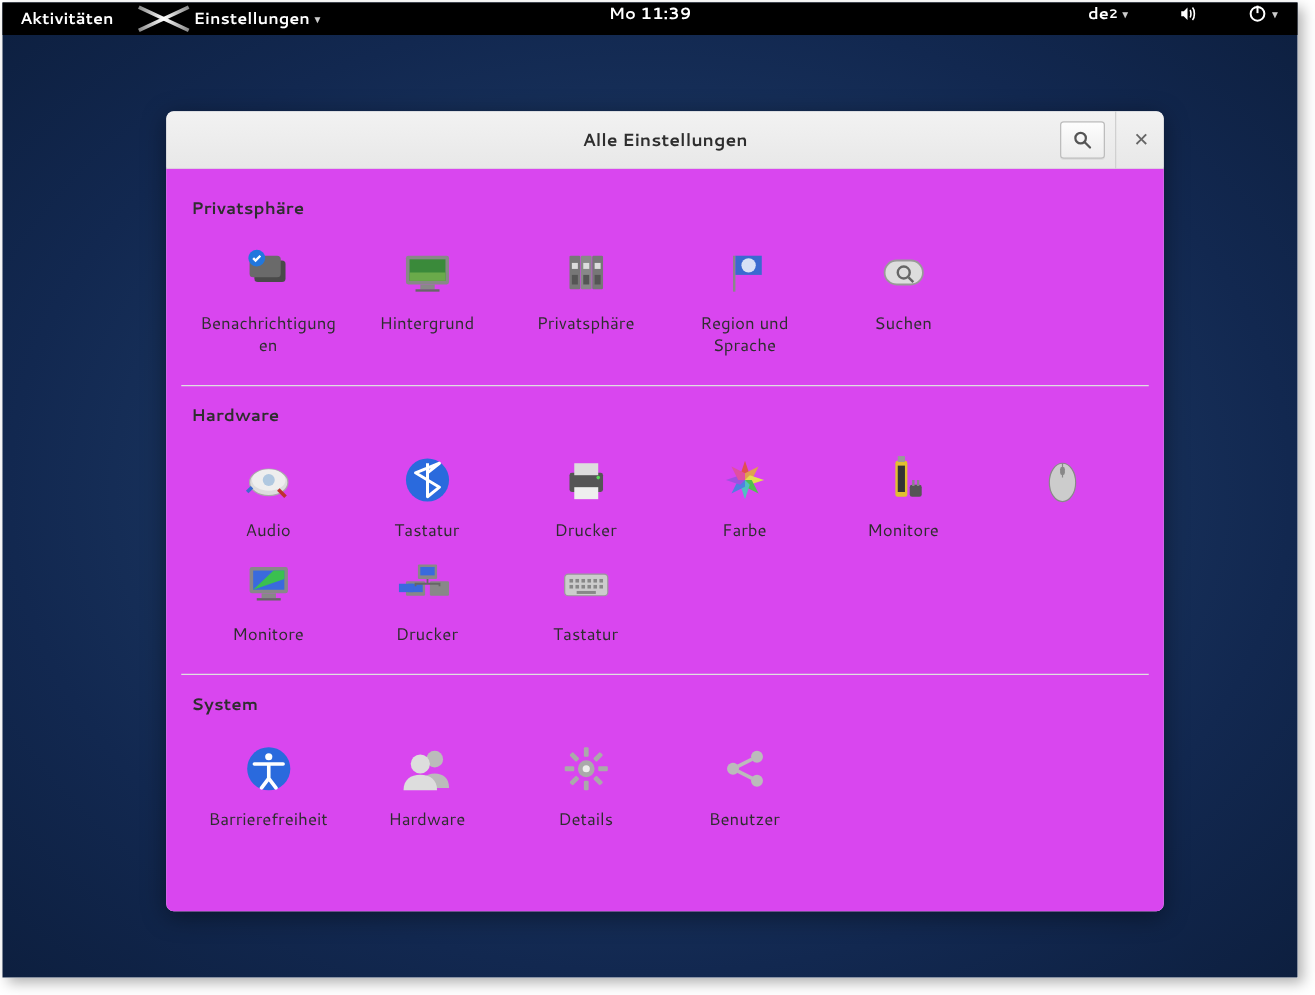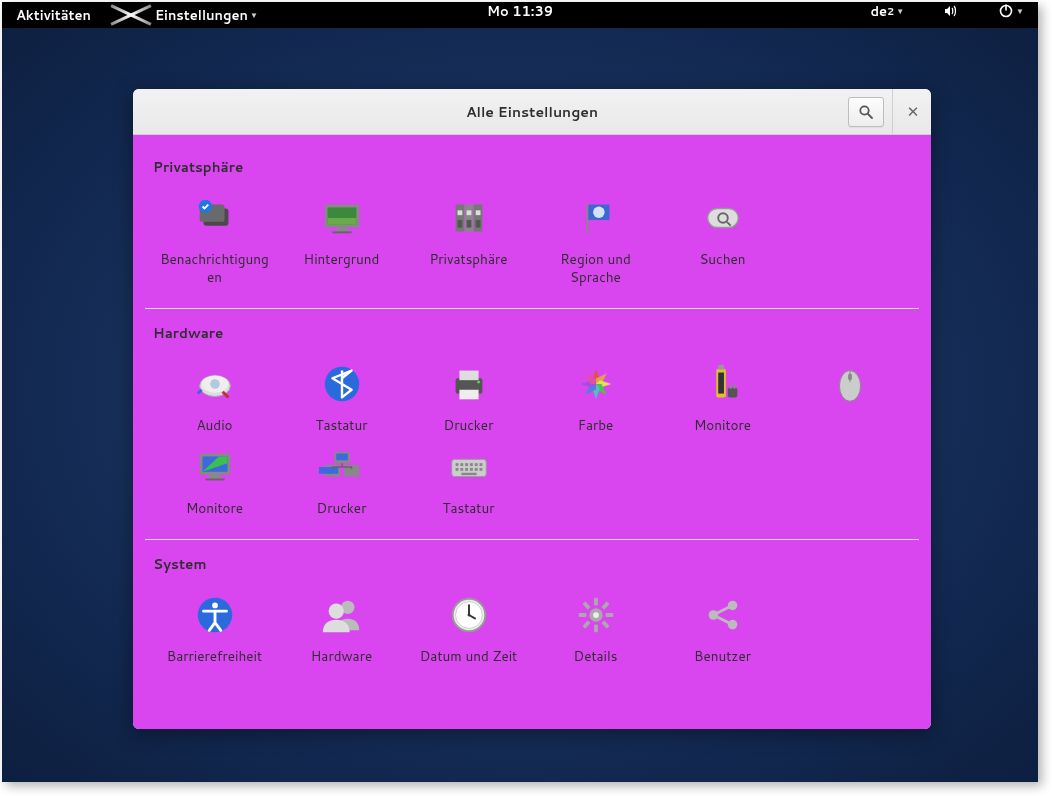--- a/index.html
+++ b/index.html
@@ -436,32 +436,20 @@
             <svg viewBox="0 0 48 48">
                 <circle cx="30" cy="16" r="7" fill="#bbb"></circle>
                 <path d="M18 40c0-8 5-12 12-12s12 4 12 12z" fill="#bbb"></path>
                 <circle cx="18" cy="20" r="8" fill="#ddd"></circle>
                 <path d="M4 42c0-9 6-13 14-13s14 4 14 13z" fill="#ddd"></path>
               </svg>
           </div>
           <div class="item-label">Hardware</div>
         </div>
 
-        <div class="item">
-          <div class="icon-box">
-            <svg viewBox="0 0 48 48">
-                <circle cx="24" cy="24" r="17" fill="#eee" stroke="#999" stroke-width="2"></circle>
-                <circle cx="24" cy="24" r="14" fill="#fff" stroke="#ccc"></circle>
-                <line x1="24" y1="24" x2="24" y2="13" stroke="#333" stroke-width="2"></line>
-                <line x1="24" y1="24" x2="31" y2="28" stroke="#333" stroke-width="2"></line>
-                <circle cx="24" cy="24" r="1.5" fill="#333"></circle>
-              </svg>
-          </div>
-          <div class="item-label">Datum und Zeit</div>
-        </div>
 
         <div class="item">
           <div class="icon-box">
             <svg viewBox="0 0 48 48">
                 <g fill="#aaa" transform="translate(24,24)">
                   <circle r="7"></circle>
                   <g id="t">
                     <rect x="-2" y="-18" width="4" height="8" rx="1"></rect>
                   </g>
                   <use href="#t" transform="rotate(45)"></use>

